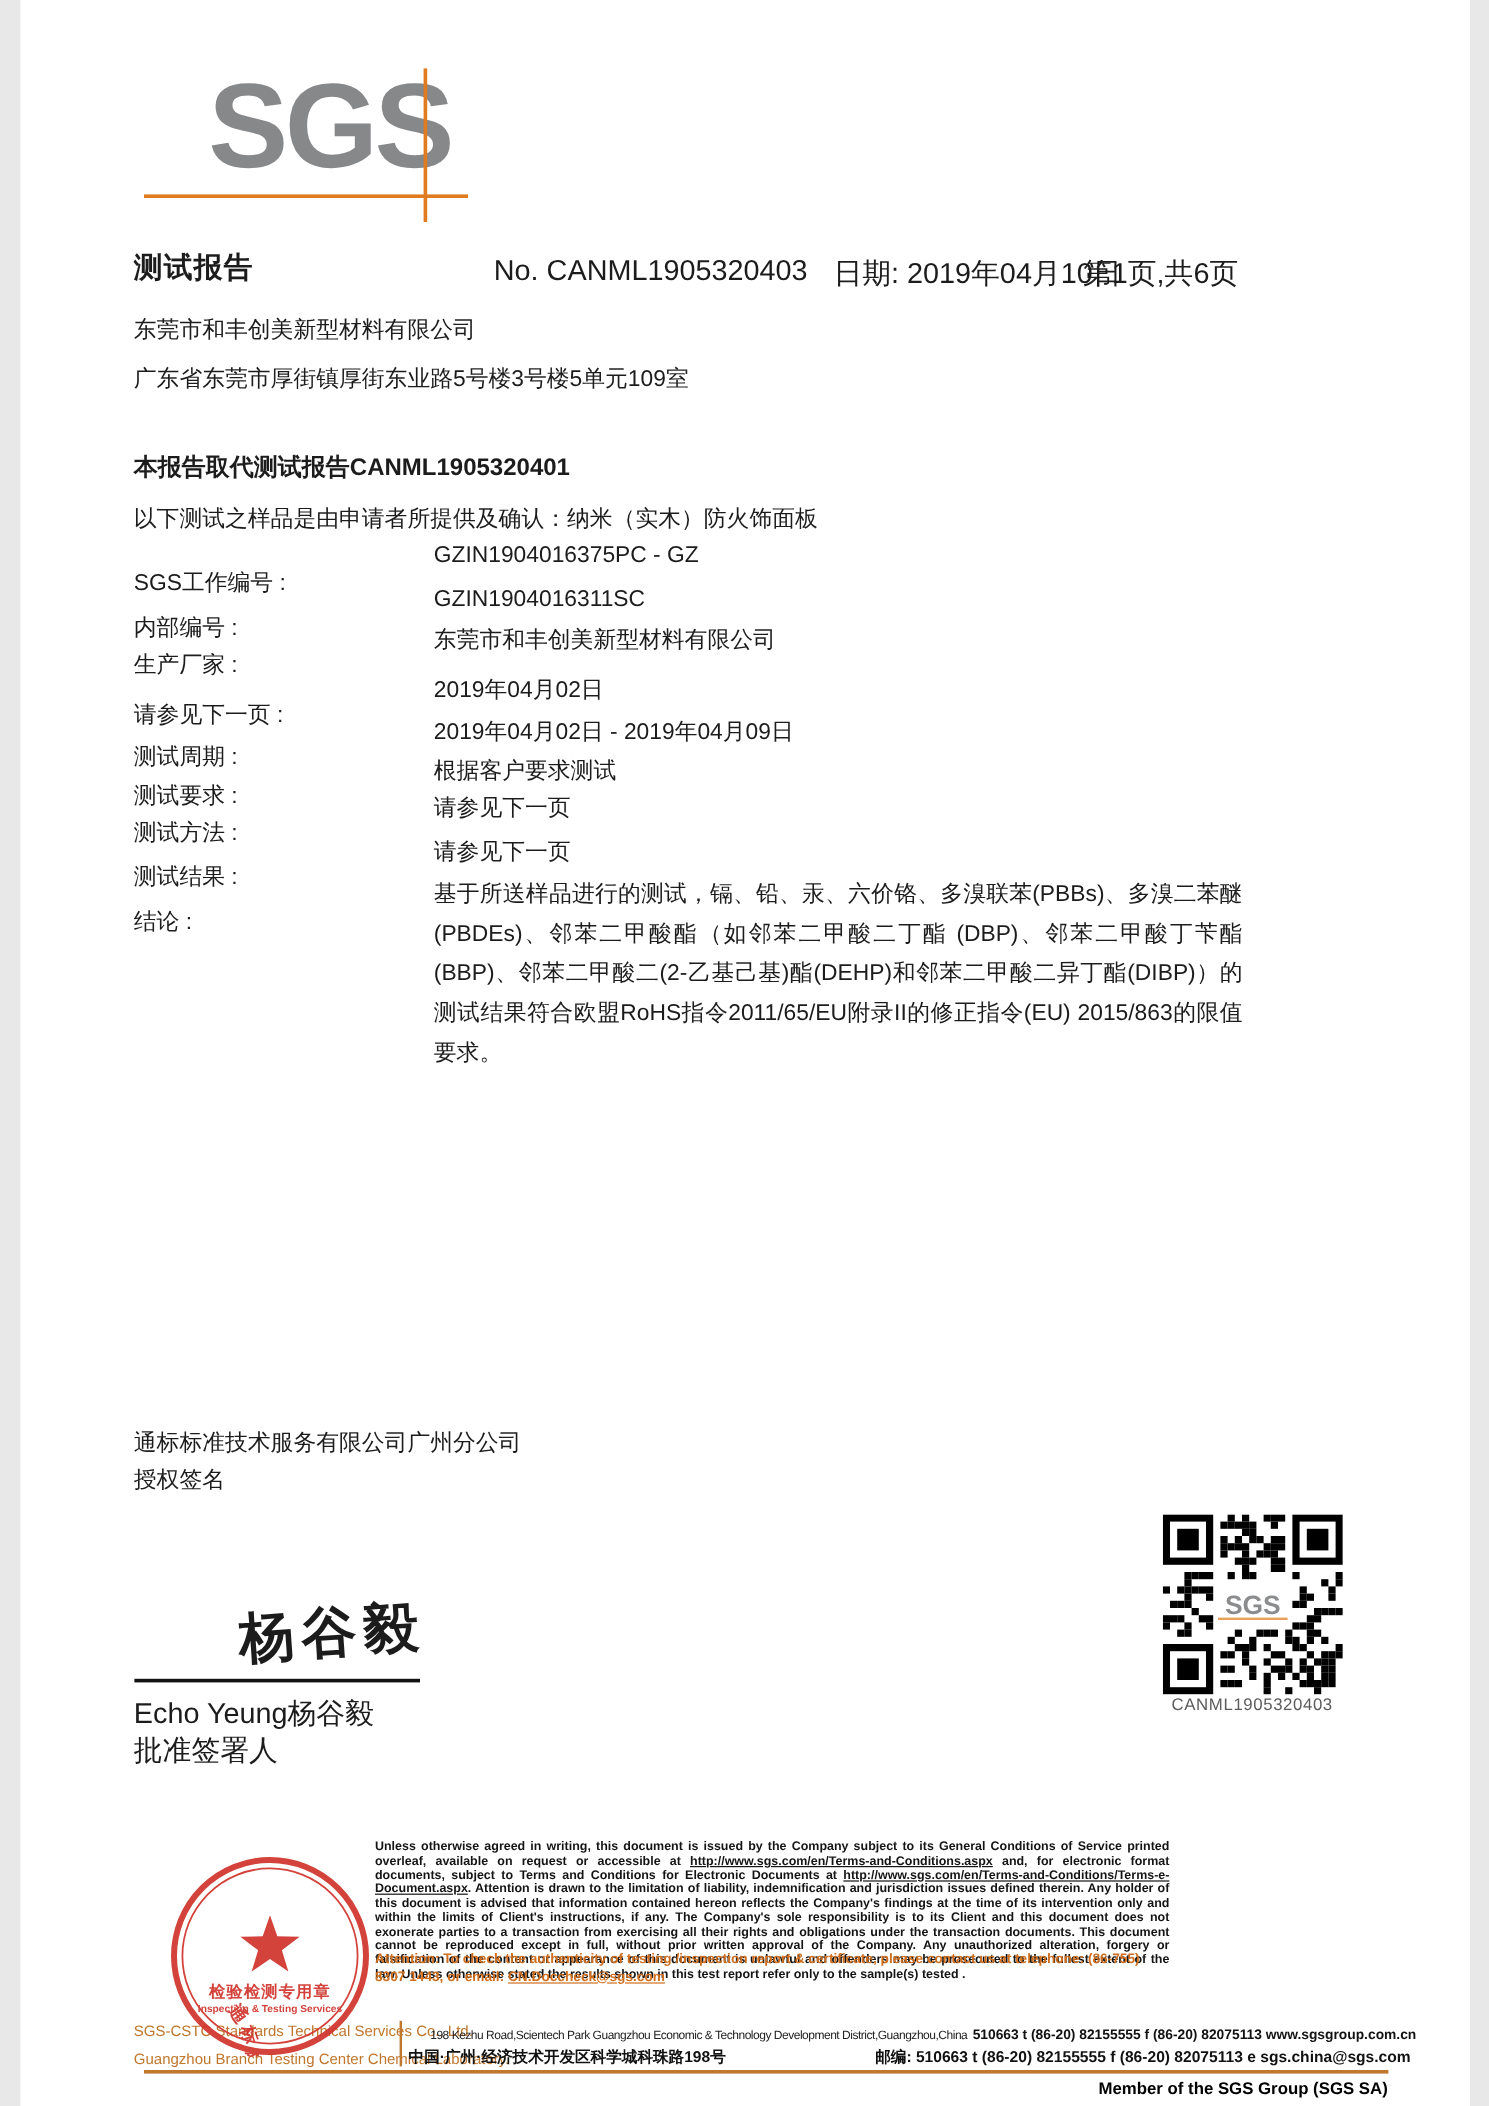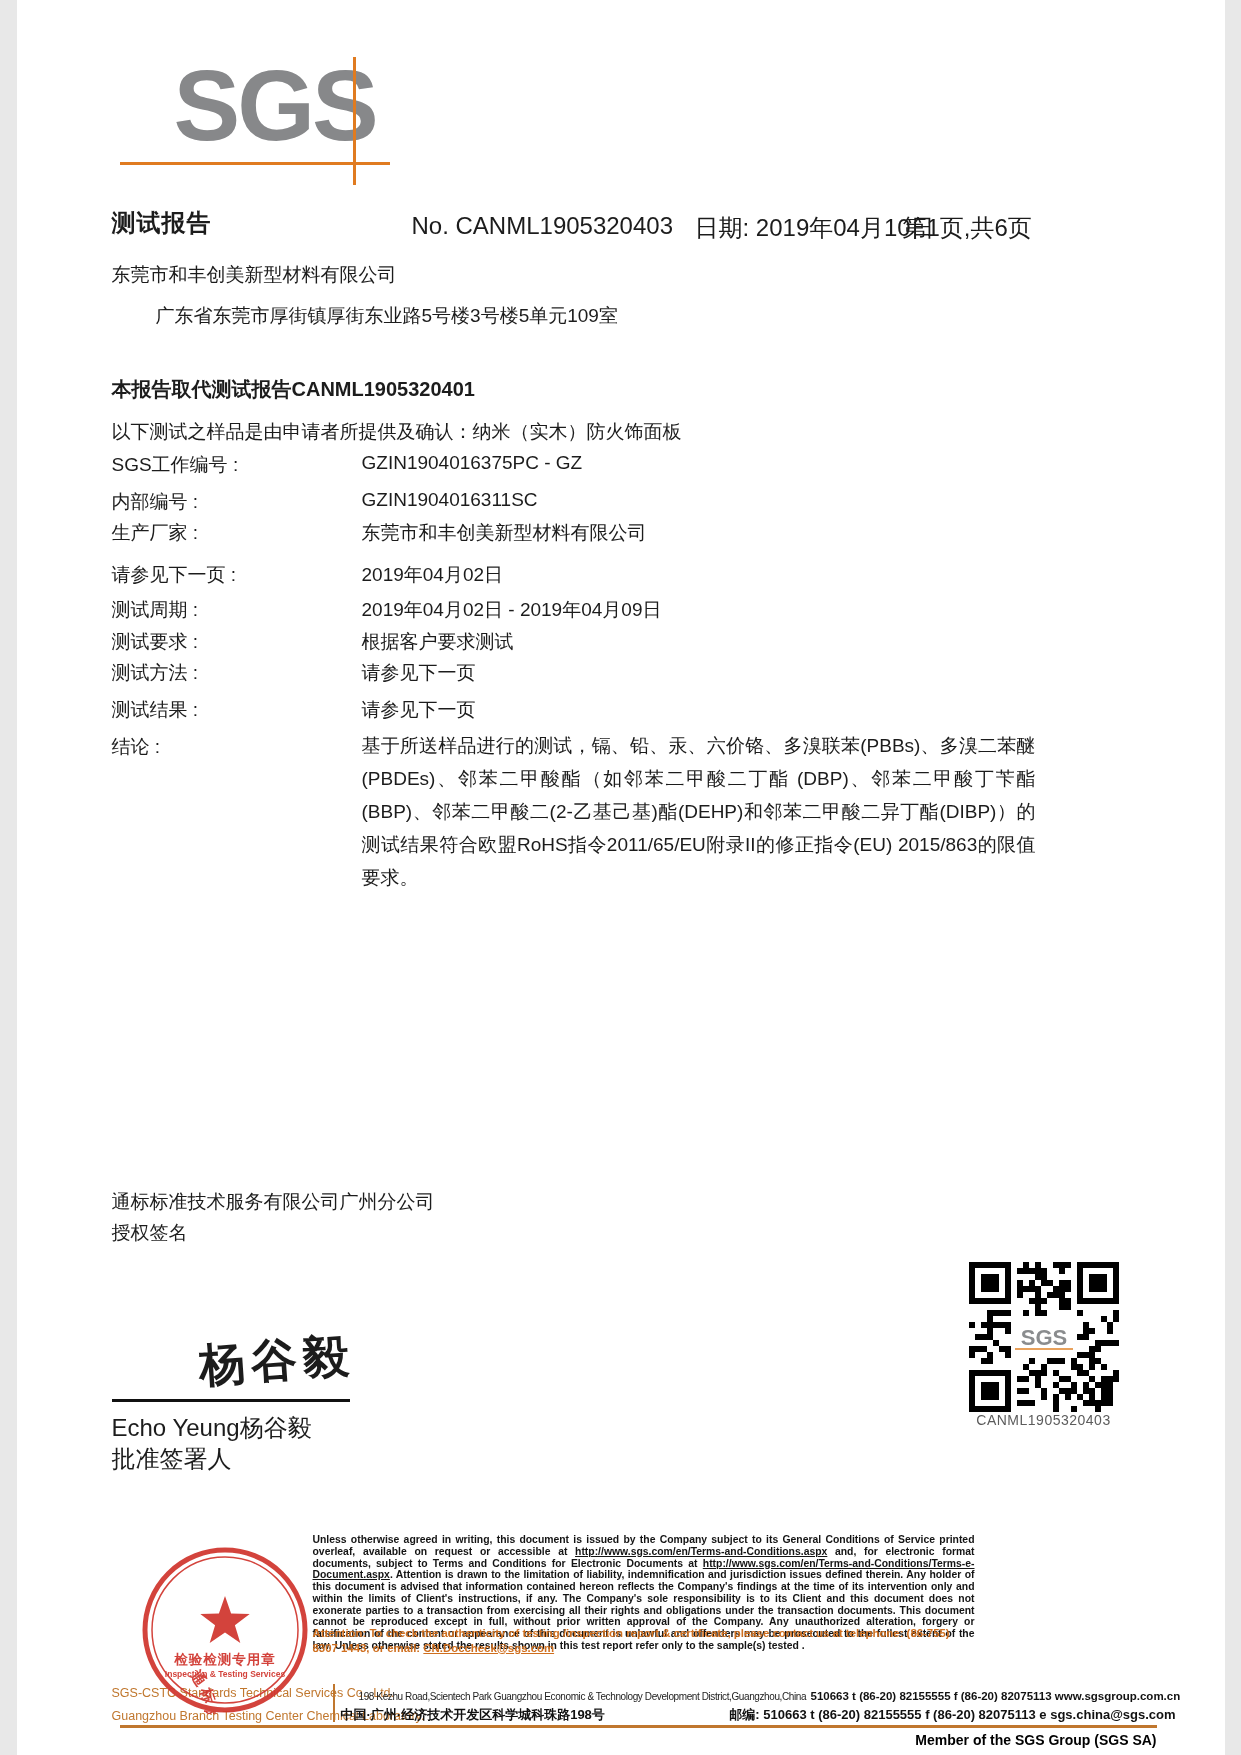--- a/index.html
+++ b/index.html
@@ -11,21 +11,21 @@
   .abs{position:absolute;}
   
   .logo-text{font-size:100px;font-weight:700;color:#87888a;letter-spacing:-3px;line-height:1;}
   .o-hline{background:#e07b20;height:3px;}
   .o-vline{background:#e07b20;width:3px;}
   
   .doc-title{font-size:24px;font-weight:700;letter-spacing:1px;}
   .h-text{font-size:24px;}
   .body-text{font-size:19px;}
   .bold{font-weight:700;}
-  .field-label{font-size:19px;}
+  .field-label{font-size:19px;margin-top:21px;}
   .field-value{font-size:19px;}
   .conclusion{font-size:19px;line-height:33px;width:674px;text-align:justify;}
   
   .sig-script{font-size:46px;font-weight:700;transform:rotate(-4deg);letter-spacing:6px;}
   .sig-line{background:#111;height:3px;}
   
   .qr-caption{font-size:14px;color:#5c5c5c;width:150px;text-align:center;letter-spacing:0.5px;}
   
   .disclaimer{width:662px;font-size:10.4px;line-height:1.13;text-align:justify;color:#141414;font-weight:600;}
   .disclaimer .u{text-decoration:underline;}
@@ -47,21 +47,21 @@
   <div class="abs logo-text" style="left:157px;top:55px;">SGS</div>
   <div class="abs o-hline" style="left:103px;top:162px;width:270px;"></div>
   <div class="abs o-vline" style="left:336px;top:57px;height:128px;"></div>
 
   <div class="abs doc-title" style="left:95px;top:207px;">测试报告</div>
   <div class="abs h-text" style="left:395px;top:212px;">No. CANML1905320403</div>
   <div class="abs h-text" style="left:678px;top:212px;">日期: 2019年04月10日</div>
   <div class="abs h-text" style="left:886px;top:212px;">第1页,共6页</div>
 
   <div class="abs body-text" style="left:95px;top:262px;">东莞市和丰创美新型材料有限公司</div>
-  <div class="abs body-text" style="left:95px;top:303px;margin-left:44px;">广东省东莞市厚街镇厚街东业路5号楼3号楼5单元109室</div>
+  <div class="abs body-text" style="left:95px;top:303px;">广东省东莞市厚街镇厚街东业路5号楼3号楼5单元109室</div>
 
   <div class="abs body-text bold" style="left:95px;top:376px;font-size:20px;">本报告取代测试报告CANML1905320401</div>
 
   <div class="abs body-text" style="left:95px;top:419px;">以下测试之样品是由申请者所提供及确认：纳米（实木）防火饰面板</div>
 
   <div class="abs field-label" style="left:95px;top:452px;">SGS工作编号 :</div>
   <div class="abs field-value" style="left:345px;top:452px;">GZIN1904016375PC - GZ</div>
   <div class="abs field-label" style="left:95px;top:489px;">内部编号 :</div>
   <div class="abs field-value" style="left:345px;top:489px;">GZIN1904016311SC</div>
   <div class="abs field-label" style="left:95px;top:520px;">生产厂家 :</div>

